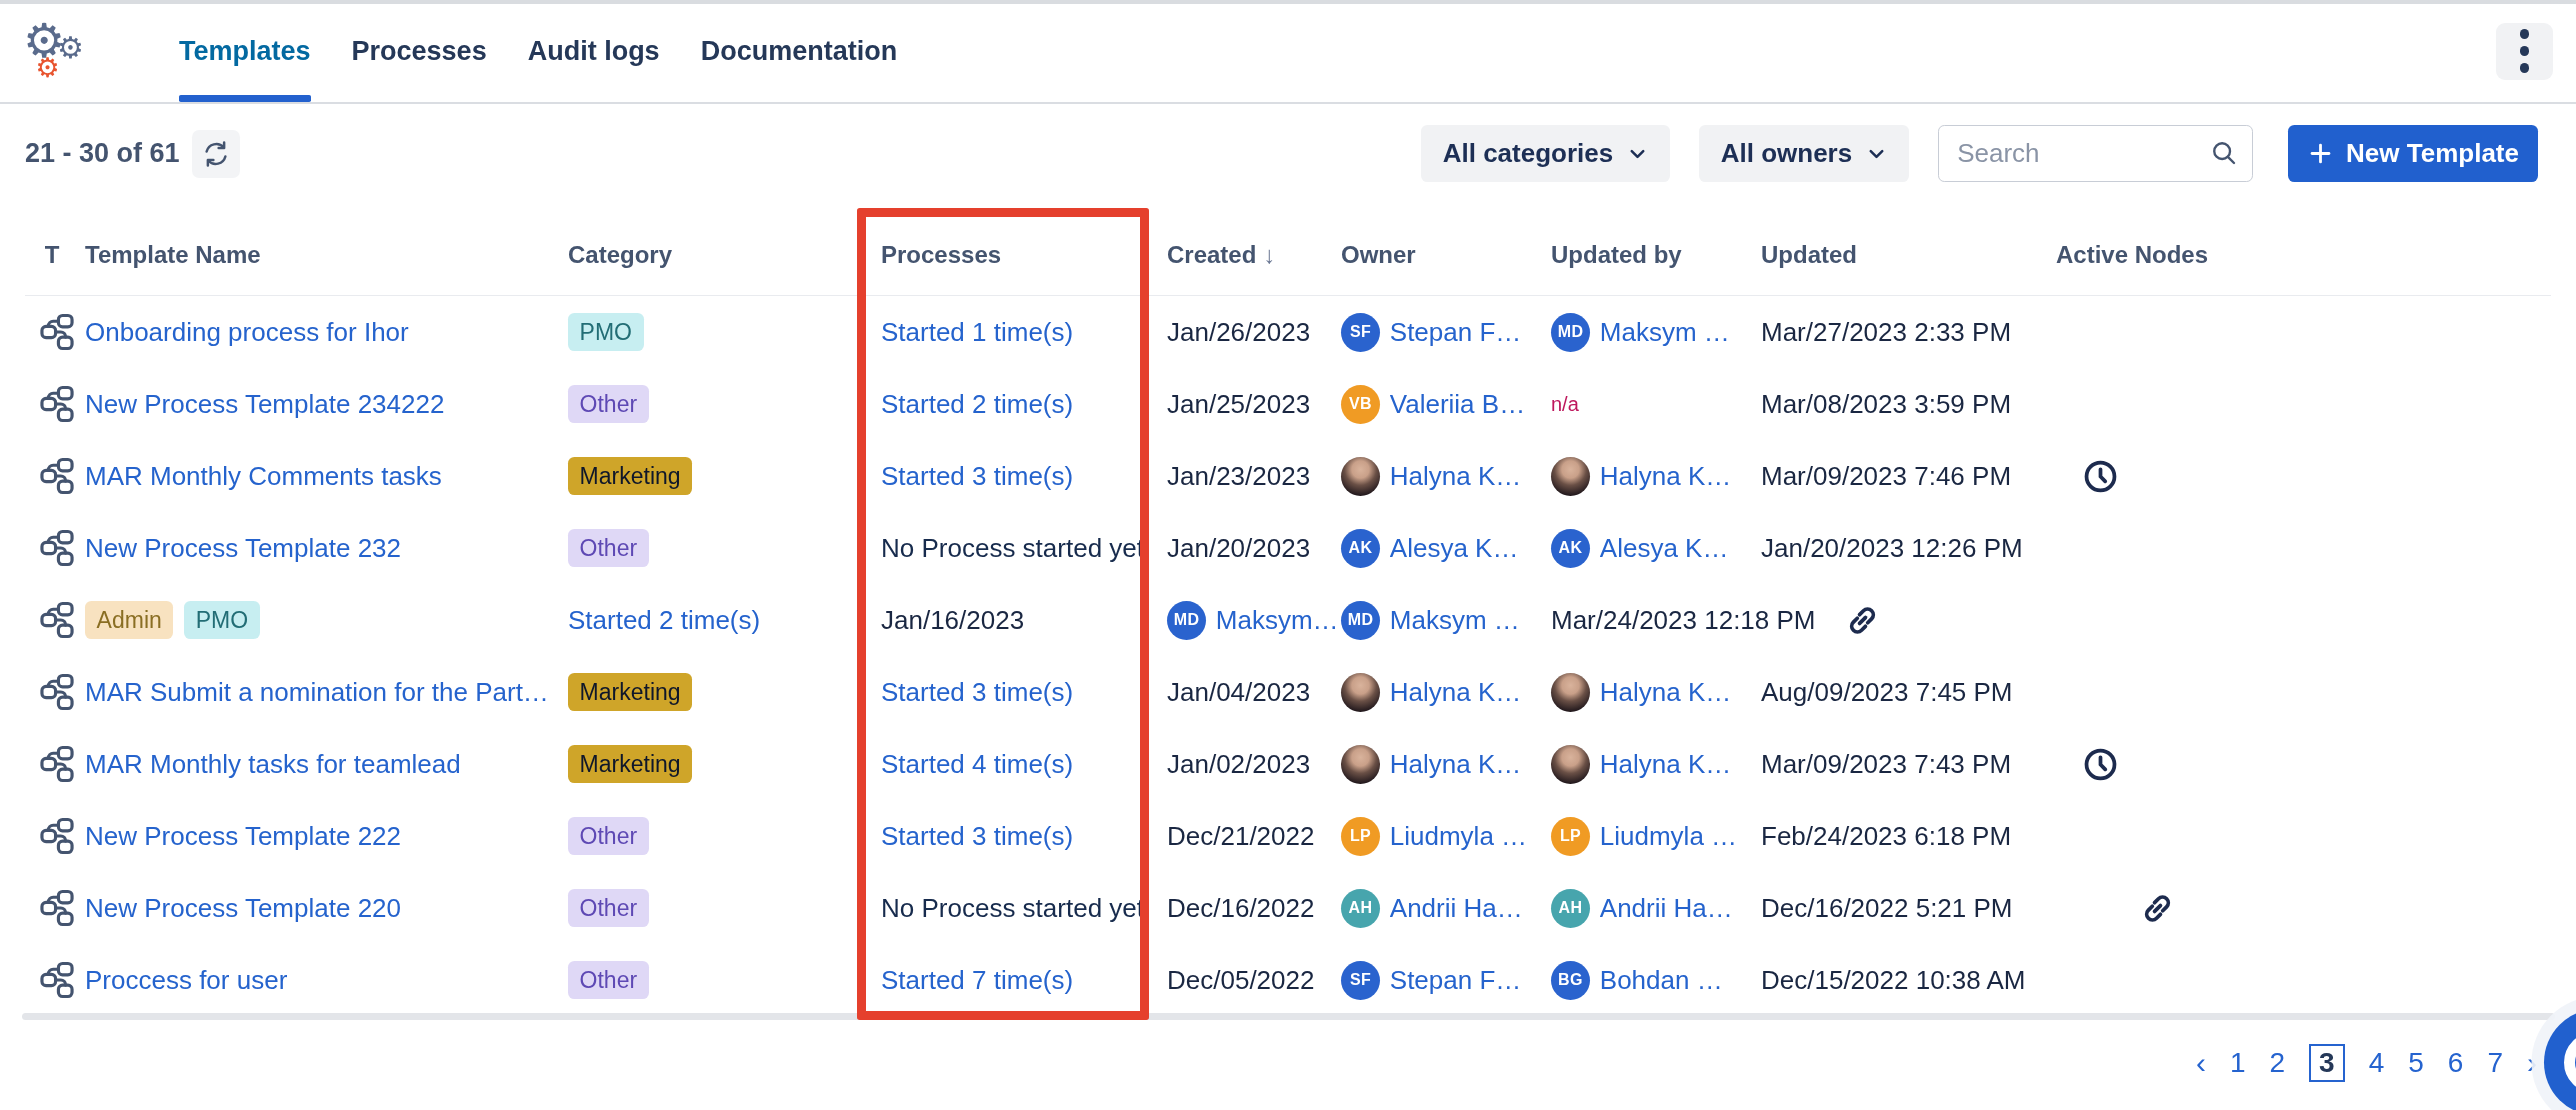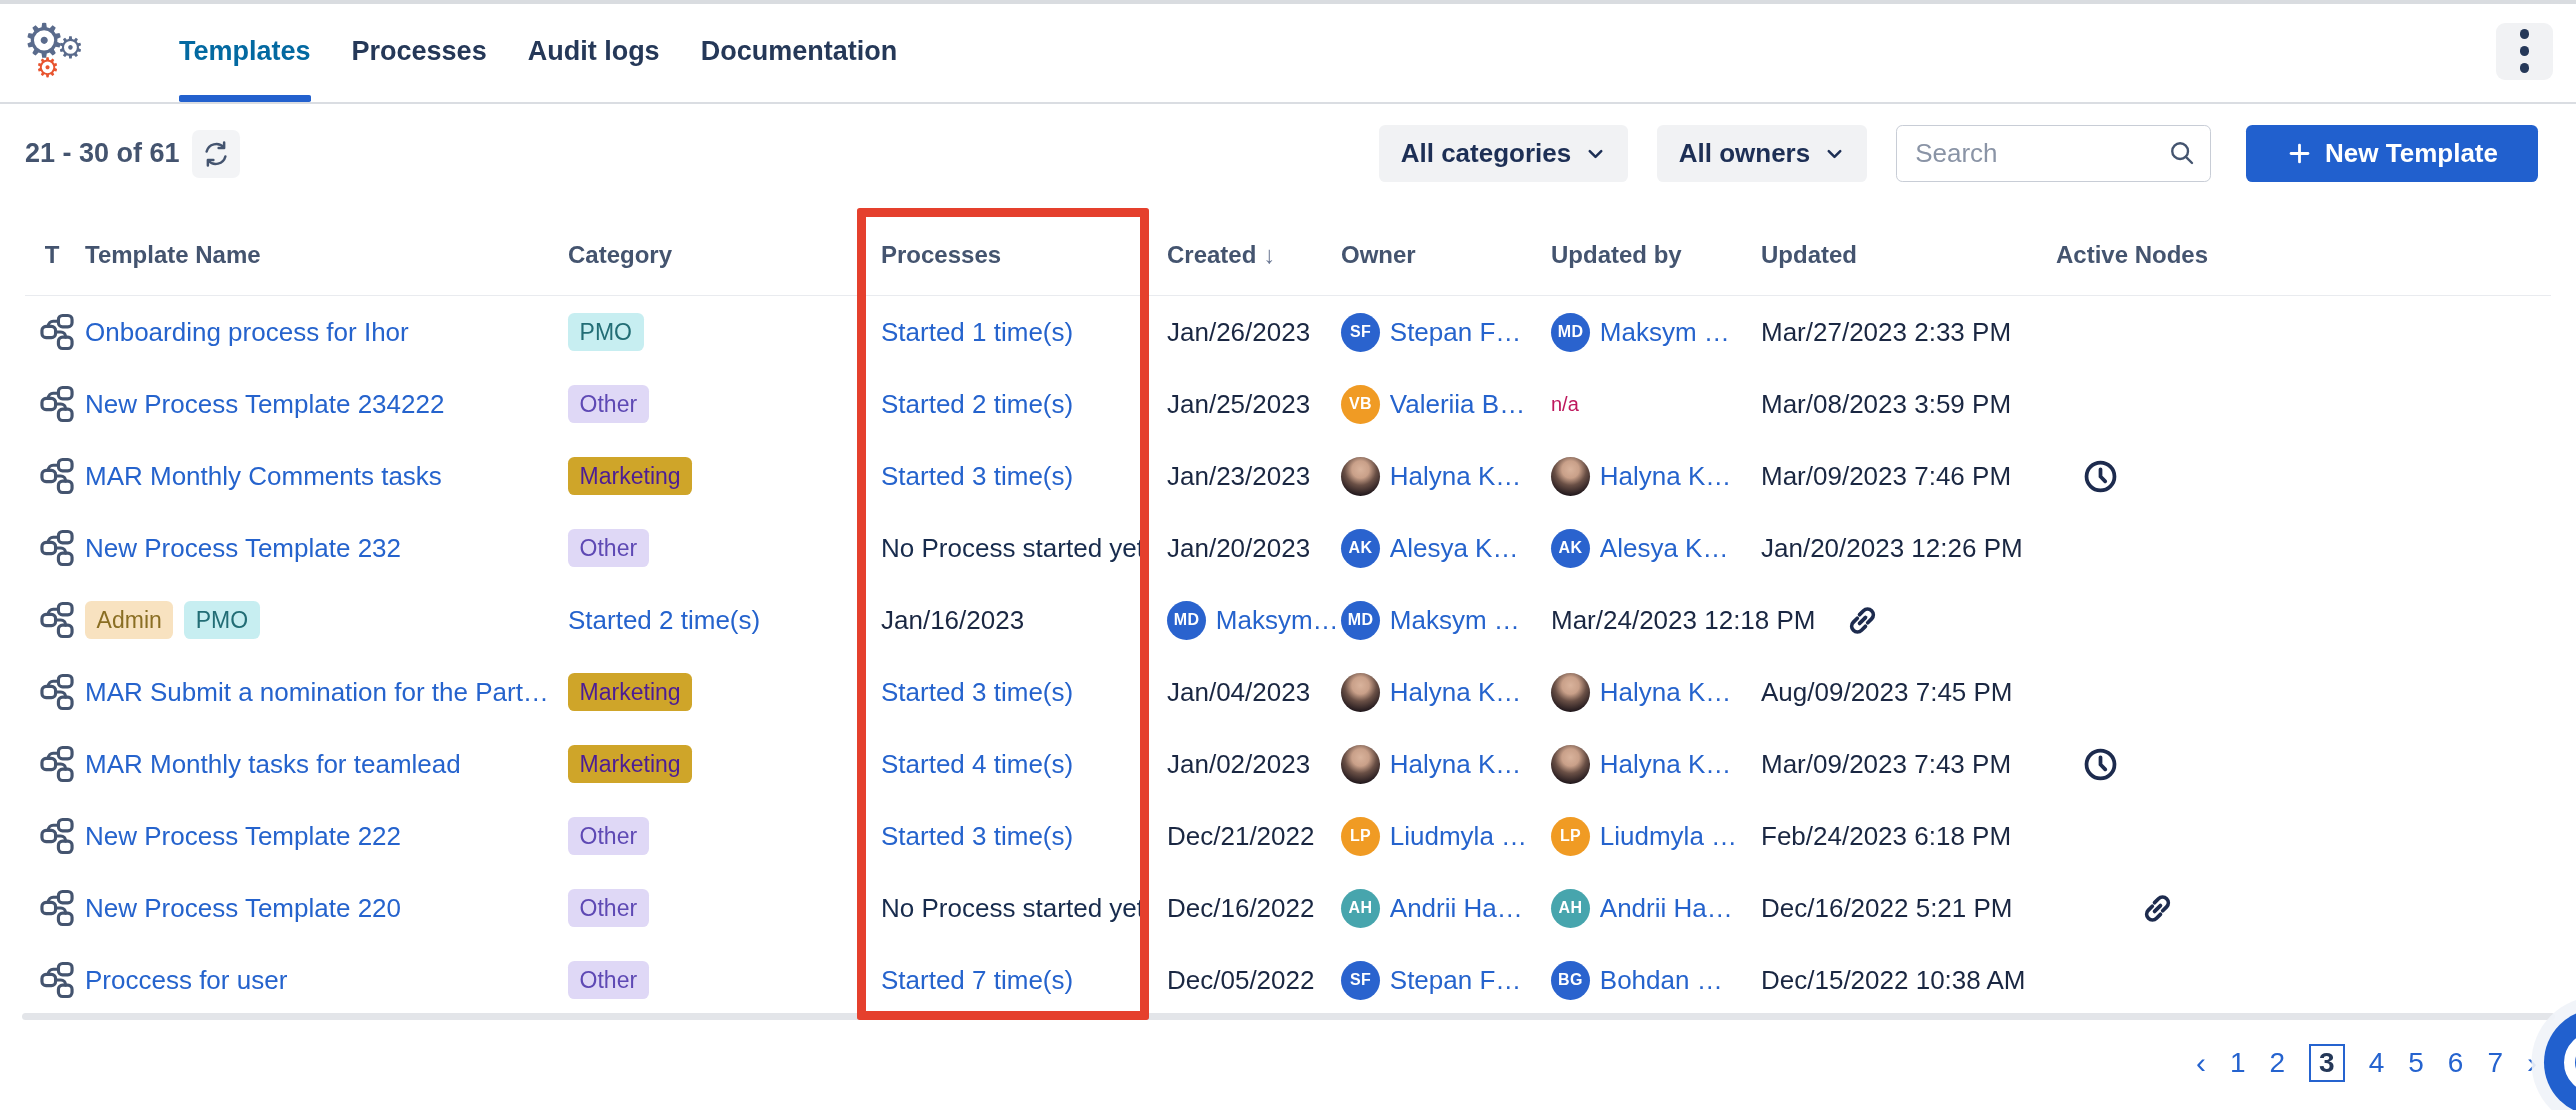--- a/index.html
+++ b/index.html
@@ -34,42 +34,42 @@
   .refresh-btn { width:48px; height:48px; border-radius:7.2px; background:#F3F4F6; display:flex; align-items:center; justify-content:center; cursor:pointer; }
   .toolbar-right { margin-left:auto; display:flex; align-items:flex-end; gap:29px; }
   .filter-btn { height:57px; background:#F1F2F4; border:none; border-radius:6.3px; padding:0 21.5px;
     display:flex; align-items:center; gap:12.5px; font-size:26px; font-weight:600; color:#1D2F55; cursor:pointer;
     font-family:inherit; white-space:nowrap; }
   .search-box { position:relative; width:315px; height:57px; }
   .search-box input { width:100%; height:100%; border:1.8px solid #C8CDD6; border-radius:6.3px; padding:0 57px 0 18px;
     font-size:26px; color:#172B4D; font-family:inherit; outline:none; }
   .search-box input::placeholder { color:#8A94A6; }
   .search-box .mag { position:absolute; right:14.3px; top:12.5px; }
-  .new-template-btn { height:57px; background:#2160CE; border:none; border-radius:6.3px; padding:0 40px; margin-left:5.4px;
+  .new-template-btn { height:57px; background:#2160CE; border:none; border-radius:6.3px; padding:0 19px; margin-left:5.4px;
     display:flex; align-items:center; gap:12.5px; font-size:26px; font-weight:600; color:#fff; cursor:pointer; font-family:inherit; white-space:nowrap; }
 
   
   .table-wrap { position:absolute; top:215px; left:25px; right:25px; }
   .thead, .trow { display:grid; grid-template-columns:60px 483px 313px 286px 174px 210px 210px 295px 1fr; align-items:center; }
   .thead { height:81px; border-bottom:1.8px solid #E9EBEF; }
   .th { font-size:24px; font-weight:700; color:#44546F; white-space:nowrap; }
   .th-icon { padding-left:19.7px; }
   .sort-arrow { font-weight:400; margin-left:7.2px; color:#6B7894; }
   .trow { height:72px; }
   .cell { display:flex; align-items:center; min-width:0; }
   .c-icon { padding-left:12.5px; }
   .link { color:#2563CD; cursor:pointer; text-decoration:none; }
   .tname { font-size:26px; white-space:nowrap; overflow:hidden; text-overflow:ellipsis; max-width:465px; }
   .proc-text { font-size:26px; color:#172B4D; white-space:nowrap; }
   .proc-text.link { color:#2563CD; }
   .date-text { font-size:26px; color:#1A2742; white-space:nowrap; }
   .badge { display:inline-block; border-radius:6.3px; padding:4.5px 11.6px; font-size:23px; line-height:1.25; margin-right:10.7px; white-space:nowrap; }
   .badge-pmo       { background:#C7EEF1; color:#226D75; }
   .badge-other     { background:#DFD8F6; color:#5E49B4; }
-  .badge-marketing { background:#CFA529; color:#4c1d95; }
+  .badge-marketing { background:#CFA529; color:#0f172a; }
   .badge-admin     { background:#F8E2C0; color:#8A6E23; }
   .avatar { width:39px; height:39px; border-radius:50%; flex:0 0 auto; margin-right:9.8px;
     display:inline-flex; align-items:center; justify-content:center; font-size:16px; font-weight:700; color:#fff; letter-spacing:0.4px; }
   .avatar.photo { background:radial-gradient(circle at 50% 32%, #D9B39C 0%, #C9A089 26%, #6A5046 48%, #241A1E 78%); }
   .plink { font-size:26px; color:#2563CD; white-space:nowrap; overflow:hidden; text-overflow:ellipsis; cursor:pointer; }
   .na { font-size:20px; color:#be185d; }
   .an-clock { padding-left:25px; }
   .an-link  { padding-left:82px; }
 
   

